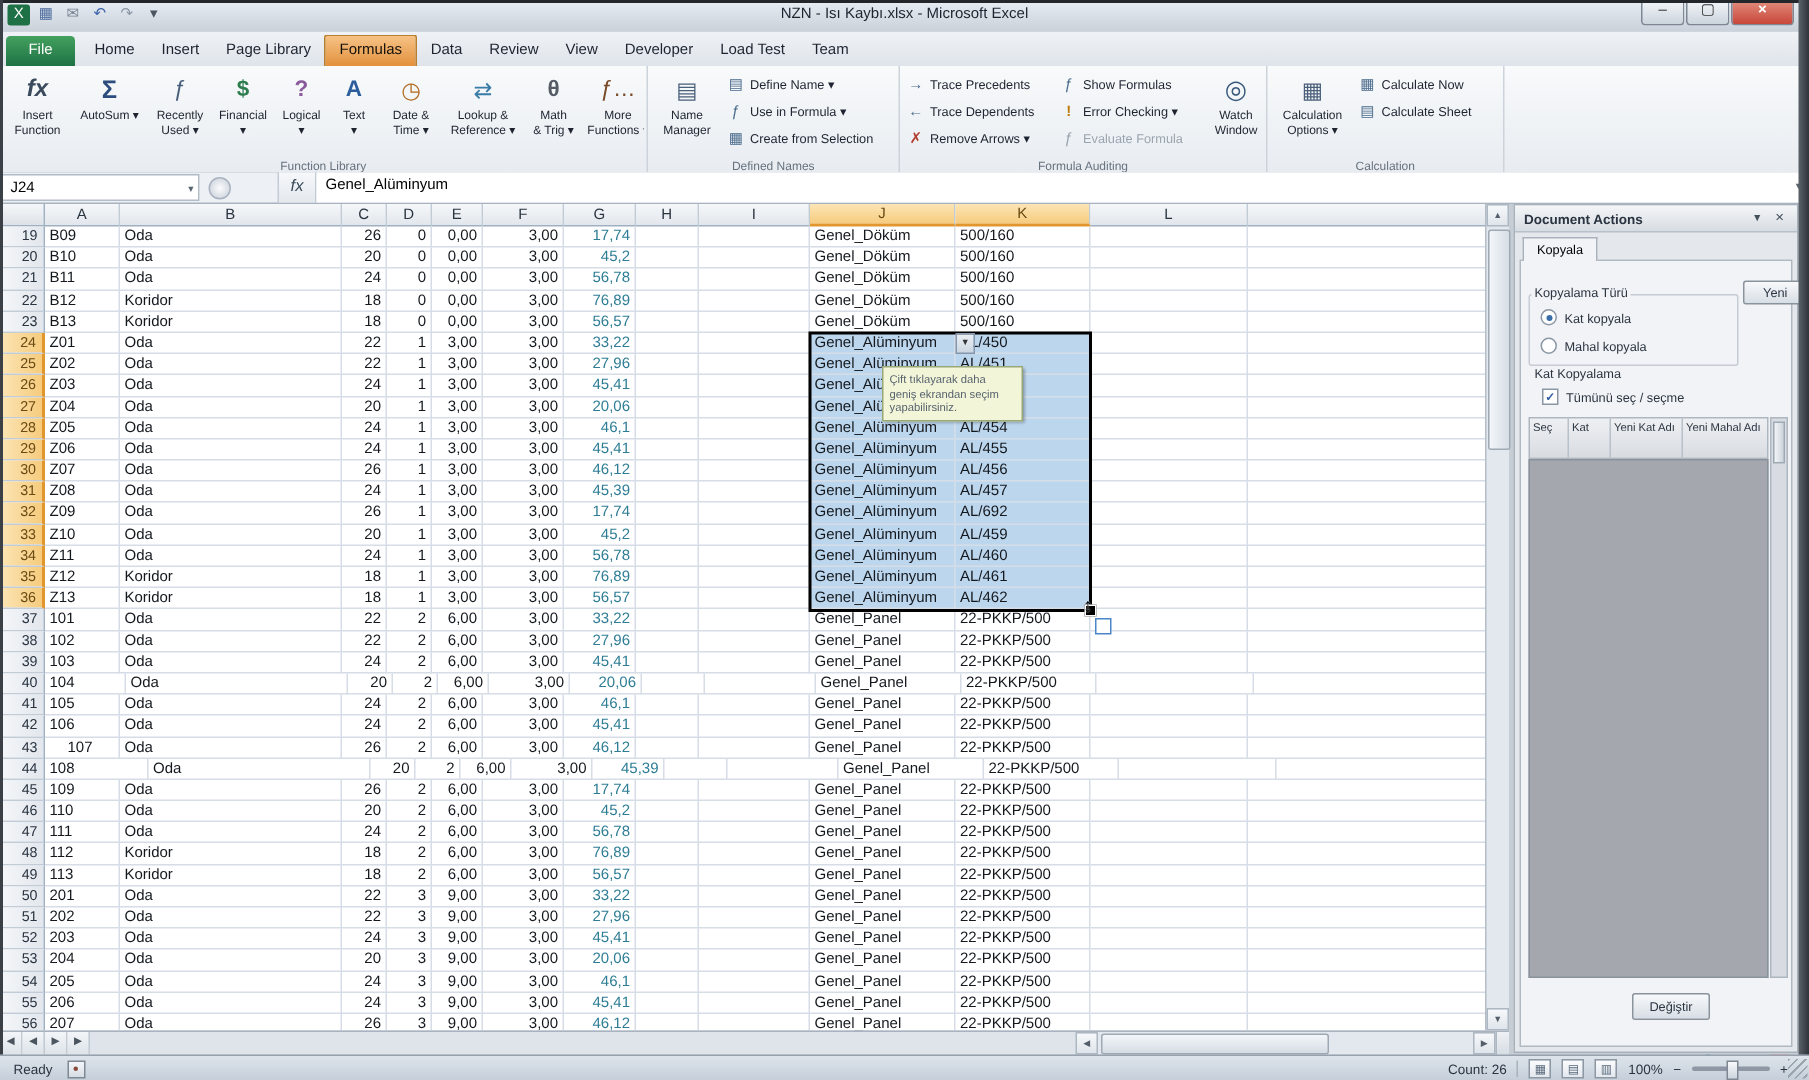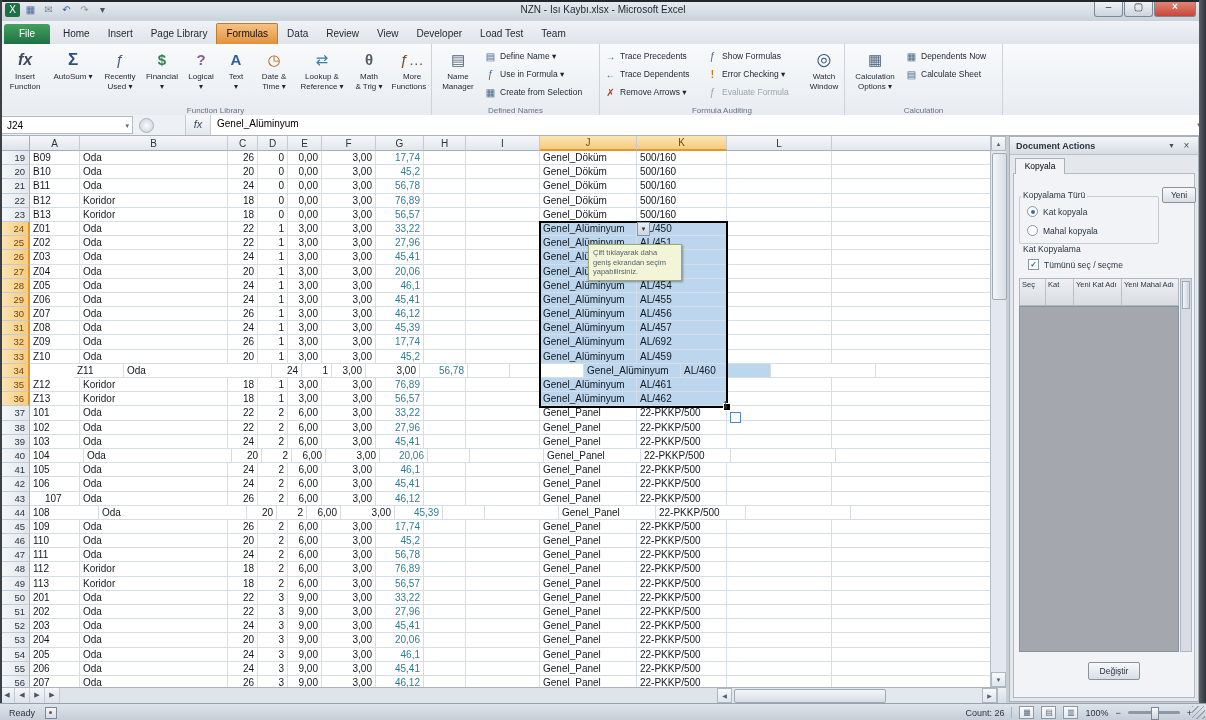--- a/index.html
+++ b/index.html
@@ -322,21 +322,21 @@
       <div class="rgroup" data-name="ribbon-group-calculation" style="width: 158px;">
         <div class="rg-content">
           <div class="bigbtn" data-name="calculation-options-button" style="width: 56px;">
             <div class="bicon" data-name="calculation-options-icon">▦</div>
             <div class="blabel">Calculation</div>
             <div class="blabel">Options ▾</div>
           </div>
           <div class="scol" style="width: 98px;">
             <div class="sbtn" data-name="calculate-now-button">
               <span class="sicon" data-name="calculate-now-icon">▦</span>
-              <span class="slabel">Dependents Now</span>
+              <span class="slabel">Calculate Now</span>
             </div>
             <div class="sbtn" data-name="calculate-sheet-button">
               <span class="sicon" data-name="calculate-sheet-icon">▤</span>
               <span class="slabel">Calculate Sheet</span>
             </div>
           </div>
         </div>
         <div class="rg-label">Calculation</div>
       </div>
     </div>
@@ -603,21 +603,21 @@
           <div class="cell num gcol" data-name="cell-G33" style="width: 48px;">45,2</div>
           <div class="cell" data-name="cell-H33" style="width: 42px;"></div>
           <div class="cell" data-name="cell-I33" style="width: 74px;"></div>
           <div class="cell selc" data-name="cell-J33" style="width: 97px;">Genel_Alüminyum</div>
           <div class="cell selc" data-name="cell-K33" style="width: 90px;">AL/459</div>
           <div class="cell" data-name="cell-L33" style="width: 105px;"></div>
           <div class="cell fill"></div>
         </div>
         <div class="grid-row" data-name="grid-row-34">
           <div class="rowh sel" data-name="row-header-34">34</div>
-          <div class="cell" data-name="cell-A34" style="width: 50px; margin-left: 44px;">Z11</div>
+          <div class="cell" data-name="cell-A34" style="width: 50px;">Z11</div>
           <div class="cell" data-name="cell-B34" style="width: 148px;">Oda</div>
           <div class="cell num" data-name="cell-C34" style="width: 30px;">24</div>
           <div class="cell num" data-name="cell-D34" style="width: 30px;">1</div>
           <div class="cell num" data-name="cell-E34" style="width: 34px;">3,00</div>
           <div class="cell num" data-name="cell-F34" style="width: 54px;">3,00</div>
           <div class="cell num gcol" data-name="cell-G34" style="width: 48px;">56,78</div>
           <div class="cell" data-name="cell-H34" style="width: 42px;"></div>
           <div class="cell" data-name="cell-I34" style="width: 74px;"></div>
           <div class="cell selc" data-name="cell-J34" style="width: 97px;">Genel_Alüminyum</div>
           <div class="cell selc" data-name="cell-K34" style="width: 90px;">AL/460</div>
@@ -1019,21 +1019,21 @@
       <div class="radio-row" style="left:13px;top:32px;" data-name="radio-kat-kopyala">
         <div class="rad" data-name="radio-selected-icon">
             <div class="raddot"></div>
           </div>
         <span data-name="radio-kat-label">Kat kopyala</span>
       </div>
       <div class="radio-row" style="left:13px;top:51px;" data-name="radio-mahal-kopyala">
         <div class="rad" data-name="radio-unselected-icon"></div>
         <span data-name="radio-mahal-label">Mahal kopyala</span>
       </div>
-      <div class="pbtn" style="left:148px;top:13px;width:34px;height:16px;line-height:15px;" data-name="yeni-button">Yeni</div>
+      <div class="pbtn" style="left:148px;top:13px;width:43px;height:16px;line-height:15px;" data-name="yeni-button">Yeni</div>
       <div class="p-label" style="left:7px;top:70px;" data-name="kat-kopyalama-label">Kat Kopyalama</div>
       <div class="chk-row" style="left:14px;top:85px;" data-name="select-all-checkbox">
         <div class="chk" data-name="checkbox-checked-icon">✓</div>
         <span data-name="select-all-label">Tümünü seç / seçme</span>
       </div>
       <div class="ptable" style="left:5px;top:104px;width:160px;height:28px;" data-name="copy-table-header">
         <div class="pth" style="width:26px;" data-name="column-header-sec">Seç</div>
         <div class="pth" style="width:28px;" data-name="column-header-kat">Kat</div>
         <div class="pth" style="width:48px;" data-name="column-header-yeni-kat-adi">Yeni Kat Adı</div>
         <div class="pth" style="width:56px;border-right:none;" data-name="column-header-yeni-mahal-adi">Yeni Mahal Adı</div>

